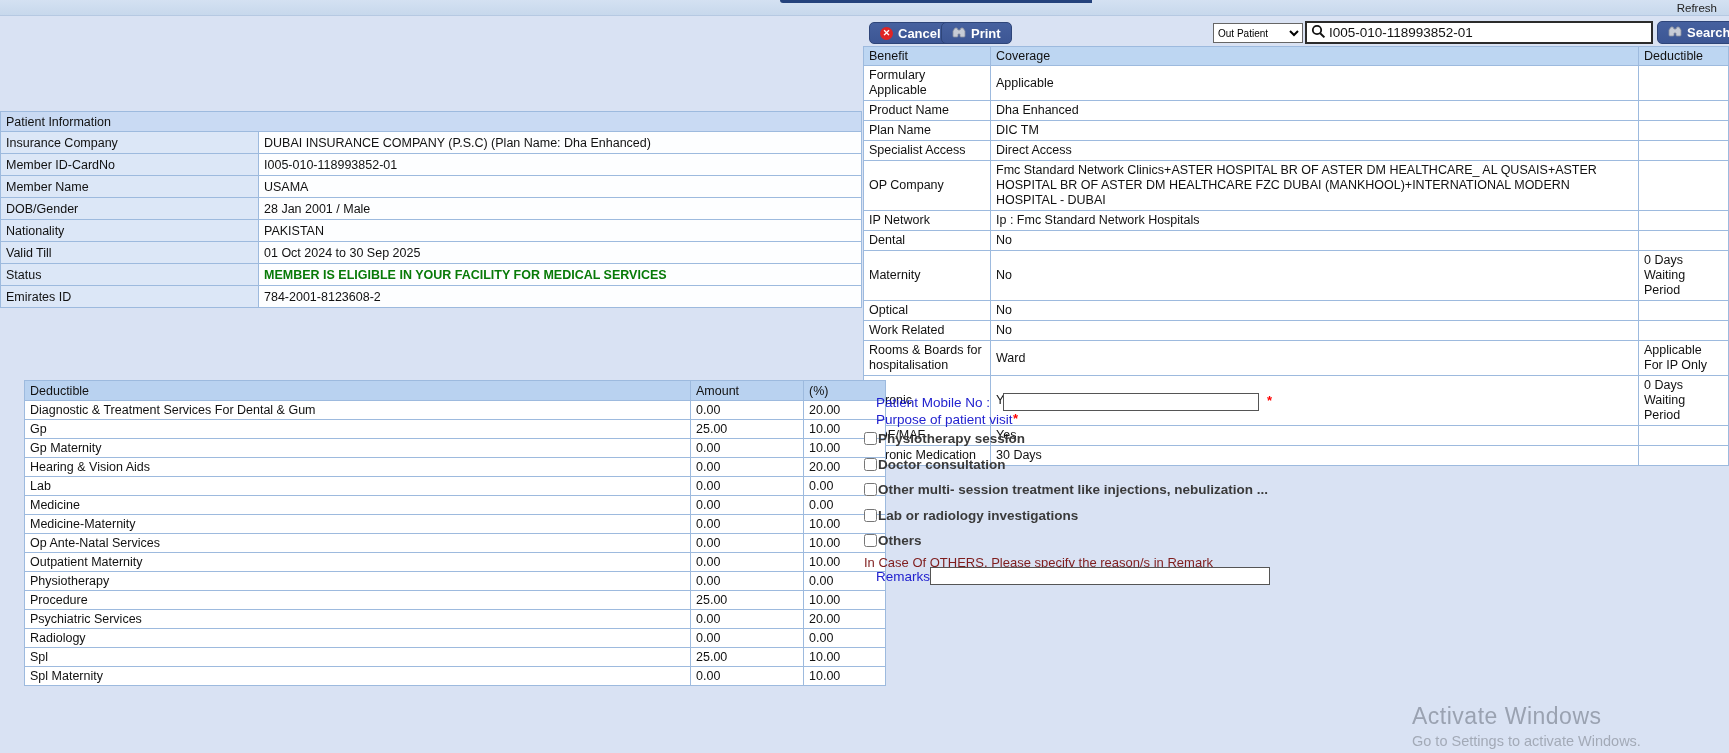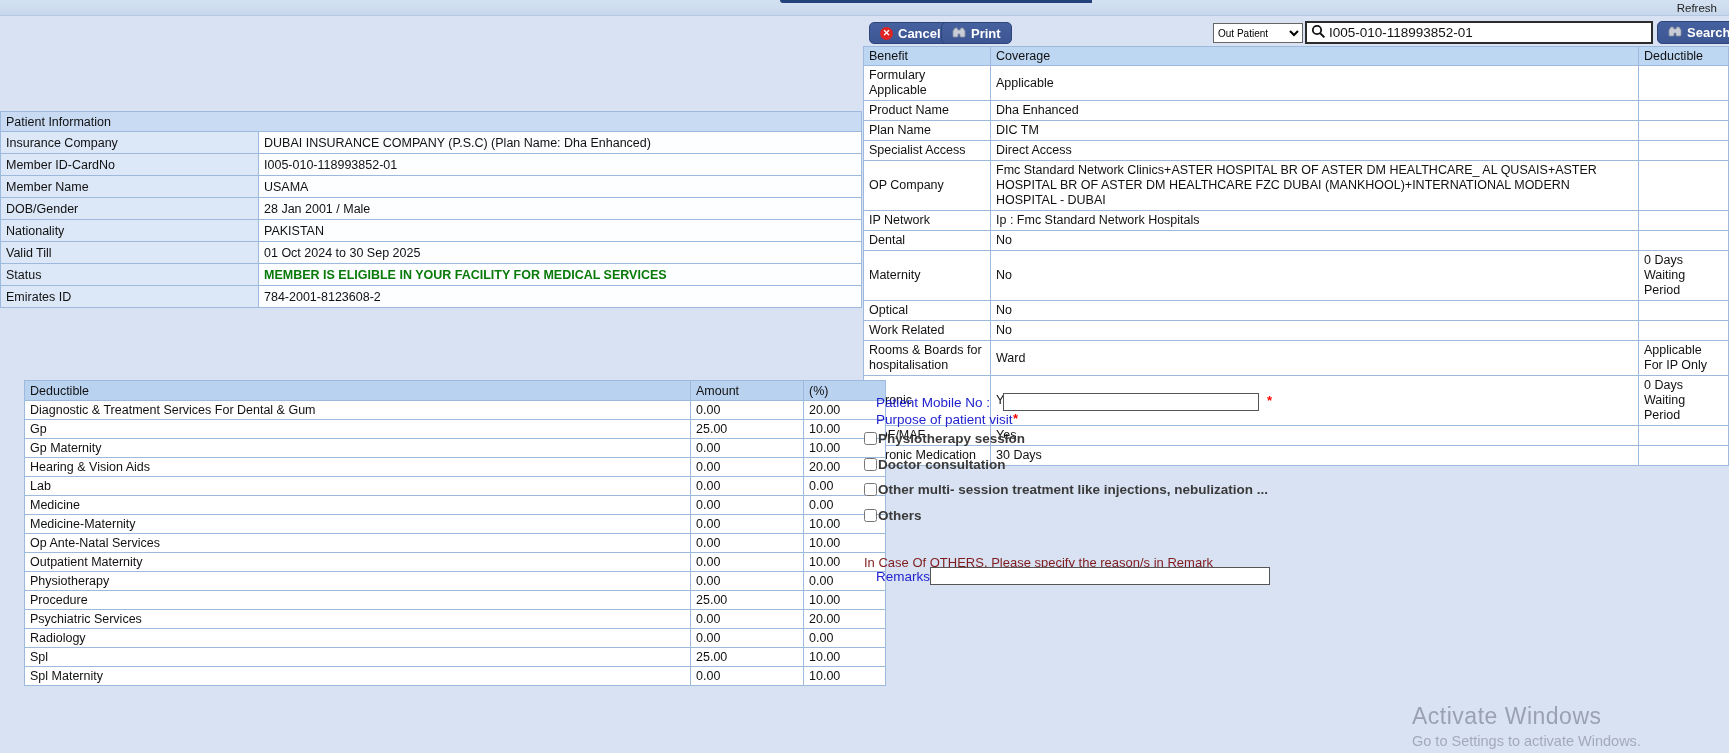--- a/index.html
+++ b/index.html
@@ -397,20 +397,24 @@
       <div class="opt-row">
         <input type="checkbox" style="">
         <span>Doctor consultation</span>
       </div>
       <div class="opt-row">
         <input type="checkbox" style="">
         <span>Other multi- session treatment like injections, nebulization ...</span>
       </div>
       <div class="opt-row">
         <input type="checkbox" style="">
+        <span>Lab or radiology investigations</span>
+      </div>
+      <div class="opt-row">
+        <input type="checkbox" style="">
         <span>Others</span>
       </div>
     </div>
 
   <div class="others-note">In Case Of OTHERS, Please specify the reason/s in Remark</div>
 
   <span class="form-label remarks-label">Remarks</span>
   <input type="text" class="remarks-input" value="" style="">
 </div>
 

